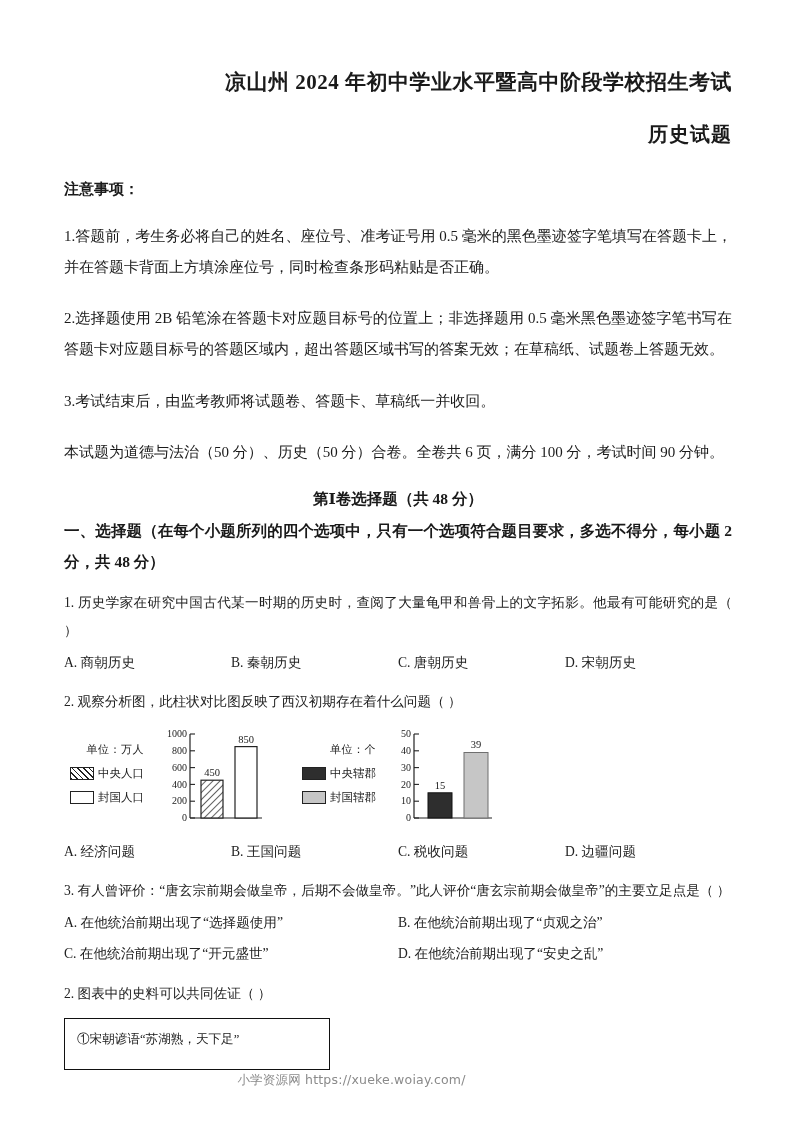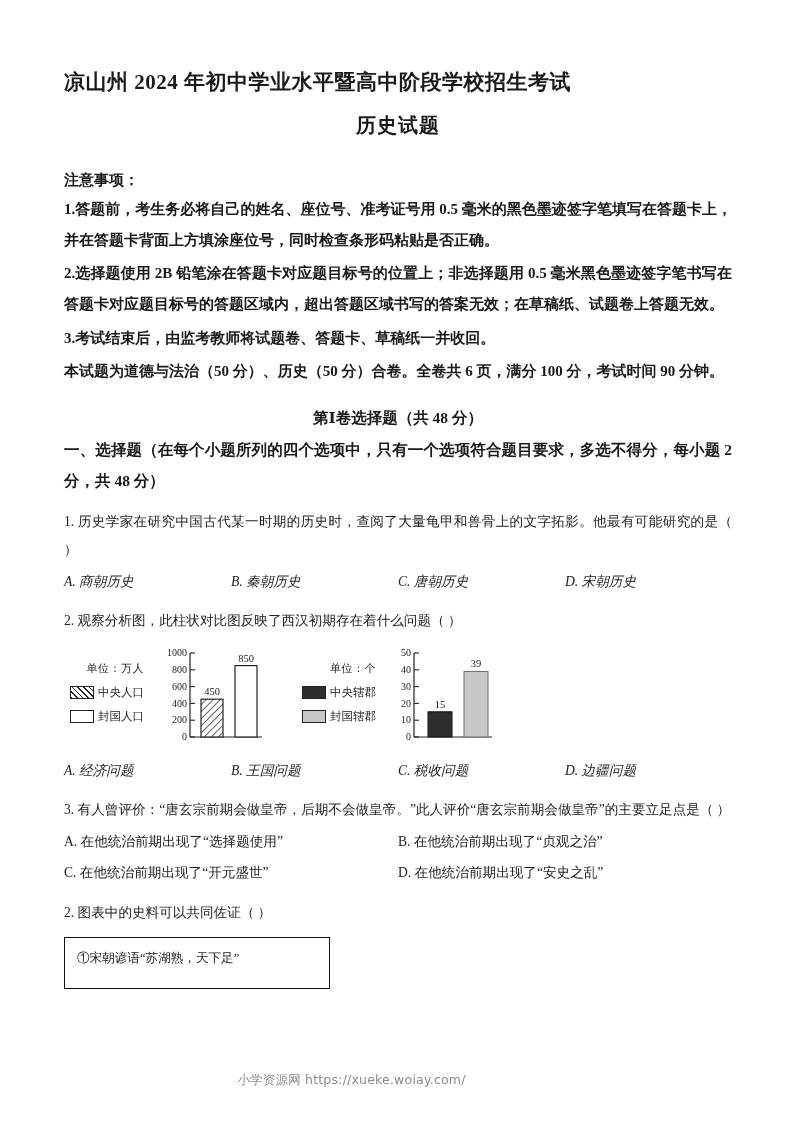--- a/index.html
+++ b/index.html
@@ -23,46 +23,46 @@
     position: absolute;
     left: 64px;
     top: 0;
     width: 668px;
   }
 
   
   .doc-title {
     font-size: 21px;
     font-weight: bold;
-    text-align: left;
+    text-align: right;
     letter-spacing: 0.5px;
     margin-top: 68px;
     line-height: 1.4;
   }
   .doc-subtitle {
     font-size: 20px;
     font-weight: bold;
-    text-align: center;
-    margin-top: 15px;
+    text-align: right;
+    margin-top: 24px;
     letter-spacing: 1px;
   }
 
   
   .notice-head {
     font-size: 15px;
     font-weight: bold;
     margin-top: 30px;
     line-height: 1.5;
   }
   .notice-p {
     font-size: 15px;
-    font-weight: bold;
+    font-weight: normal;
     line-height: 2.08;
     text-align: justify;
-    margin-top: 2px;
+    margin-top: 20px;
   }
 
   
   .part-title {
     font-size: 15.5px;
     font-weight: bold;
     text-align: center;
     margin-top: 16px;
     line-height: 1.9;
   }
@@ -83,21 +83,21 @@
     color: #222;
   }
 
   .opt-row {
     display: flex;
     font-size: 13.6px;
     line-height: 2.0;
     color: #222;
     margin-top: 4px;
   }
-  .opt-row.four > .opt { width: 25%; font-style: italic; }
+  .opt-row.four > .opt { width: 25%; }
   .opt-row.two > .opt { width: 50%; }
 
   
   .figure {
     margin-top: 12px;
     margin-bottom: 8px;
     display: flex;
     align-items: flex-start;
     padding-left: 6px;
   }

